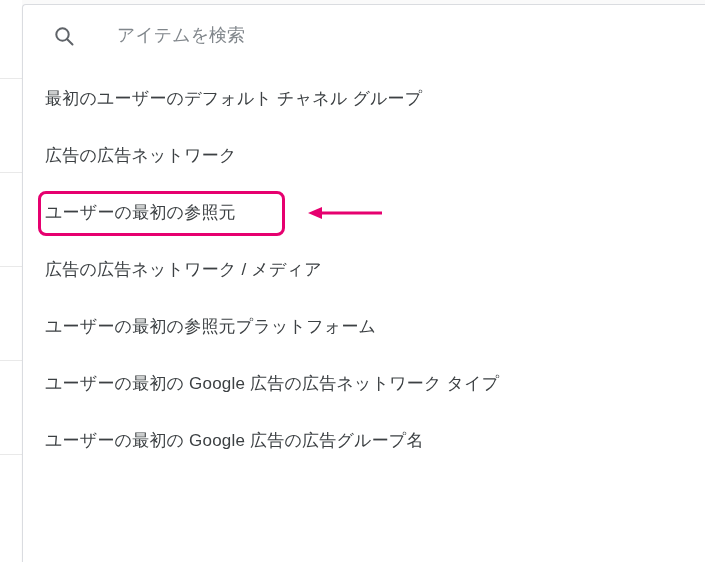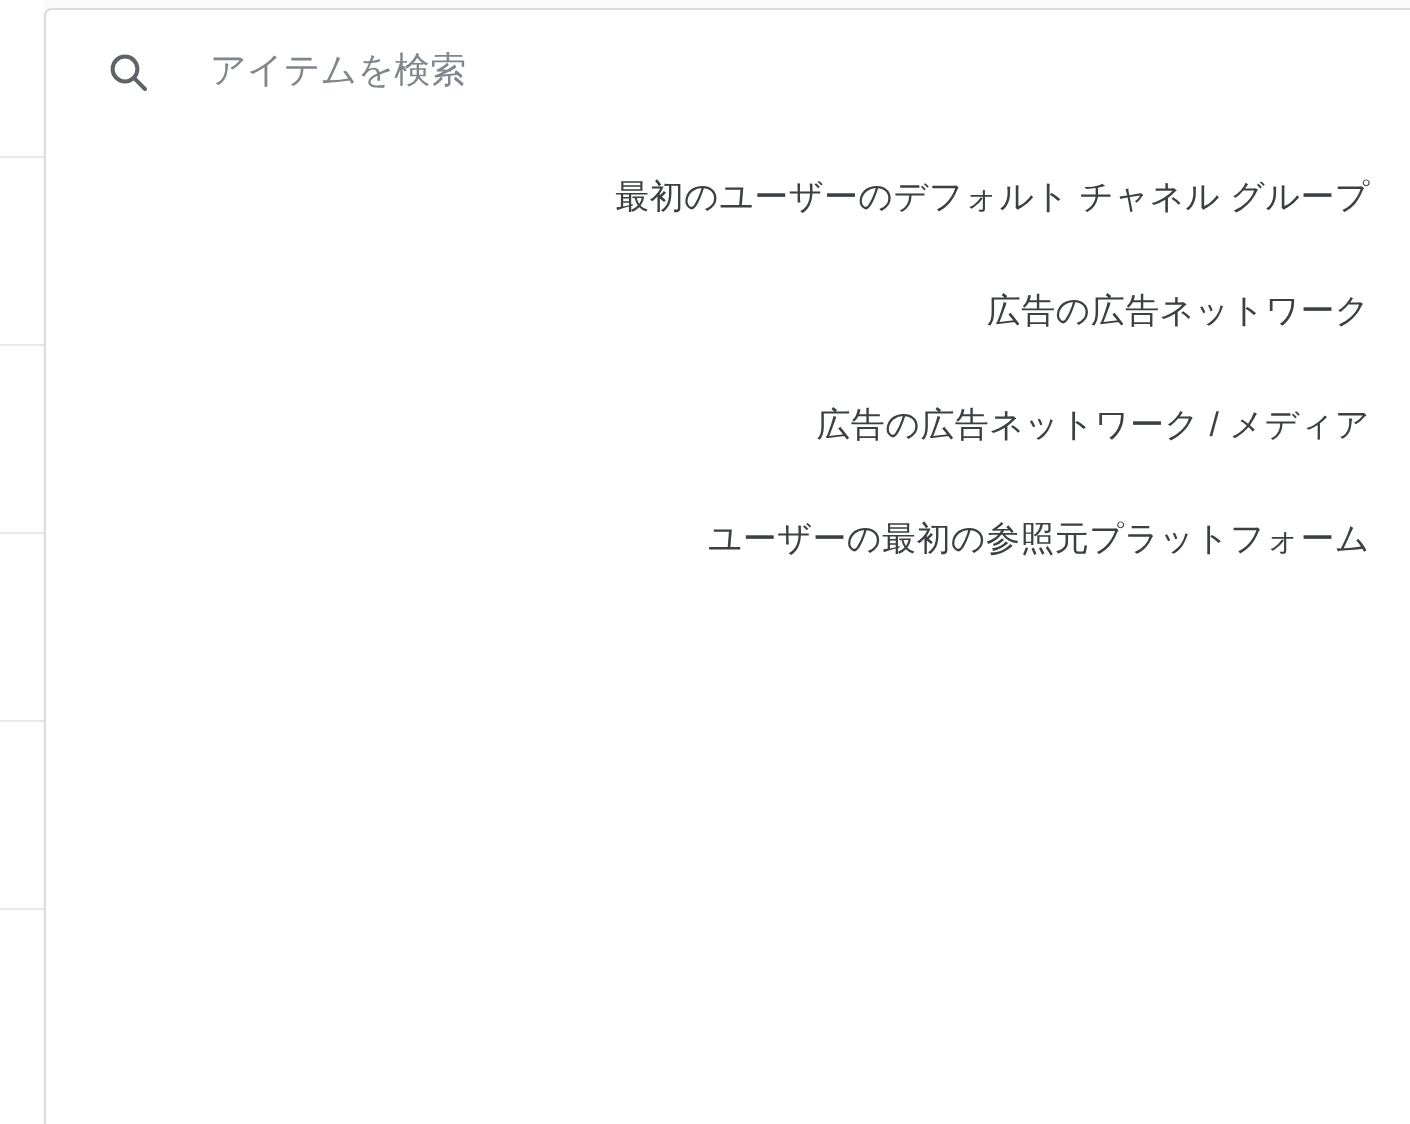--- a/index.html
+++ b/index.html
@@ -39,39 +39,38 @@
       justify-content: center;
       color: #5f6368;
       flex-shrink: 0;
     }
     .search-input {
       border: none;
       outline: none;
       flex: 1;
       font-size: 18px;
       color: #3c4043;
-      margin-left: 28px;
+      margin-left: 40px;
       background: transparent;
       font-family: inherit;
     }
     .search-input::placeholder {
       color: #80868b;
     }
     .list {
       padding-top: 4px;
     }
     .list-item {
       font-size: 17px;
       color: #3c4043;
       padding: 17px 20px 17px 22px;
       letter-spacing: 0.2px;
       cursor: pointer;
       position: relative;
       line-height: 1.35;
-      text-align: right;
     }
     .list-item.highlighted {
       position: relative;
     }
     .highlight-box {
       position: absolute;
       left: 15px;
       top: 6px;
       bottom: 6px;
       border: 3px solid #e6006f;
@@ -130,26 +129,42 @@
   <div class="list">
 
     <div class="list-item">
       <span>最初のユーザーのデフォルト チャネル グループ</span>
     </div>
 
     <div class="list-item">
       <span>広告の広告ネットワーク</span>
     </div>
 
+    <div class="list-item highlighted">
+      <span>ユーザーの最初の参照元</span>
+      <span class="highlight-box" style="width:247px;"></span>
+      <span class="arrow">
+        <svg width="78" height="20" viewBox="0 0 78 20">
+          <line x1="12" y1="10" x2="76" y2="10" stroke="#e6006f" stroke-width="3"></line>
+          <polygon points="2,10 16,4 16,16" fill="#e6006f"></polygon>
+        </svg>
+      </span>
+    </div>
 
     <div class="list-item">
       <span>広告の広告ネットワーク / メディア</span>
     </div>
 
     <div class="list-item">
       <span>ユーザーの最初の参照元プラットフォーム</span>
     </div>
 
 
+    <div class="list-item">
+      <span>ユーザーの最初の Google 広告の広告ネットワーク タイプ</span>
+    </div>
 
+    <div class="list-item">
+      <span>ユーザーの最初の Google 広告の広告グループ名</span>
+    </div>
 
   </div>
 </div>
 
 </body></html>

